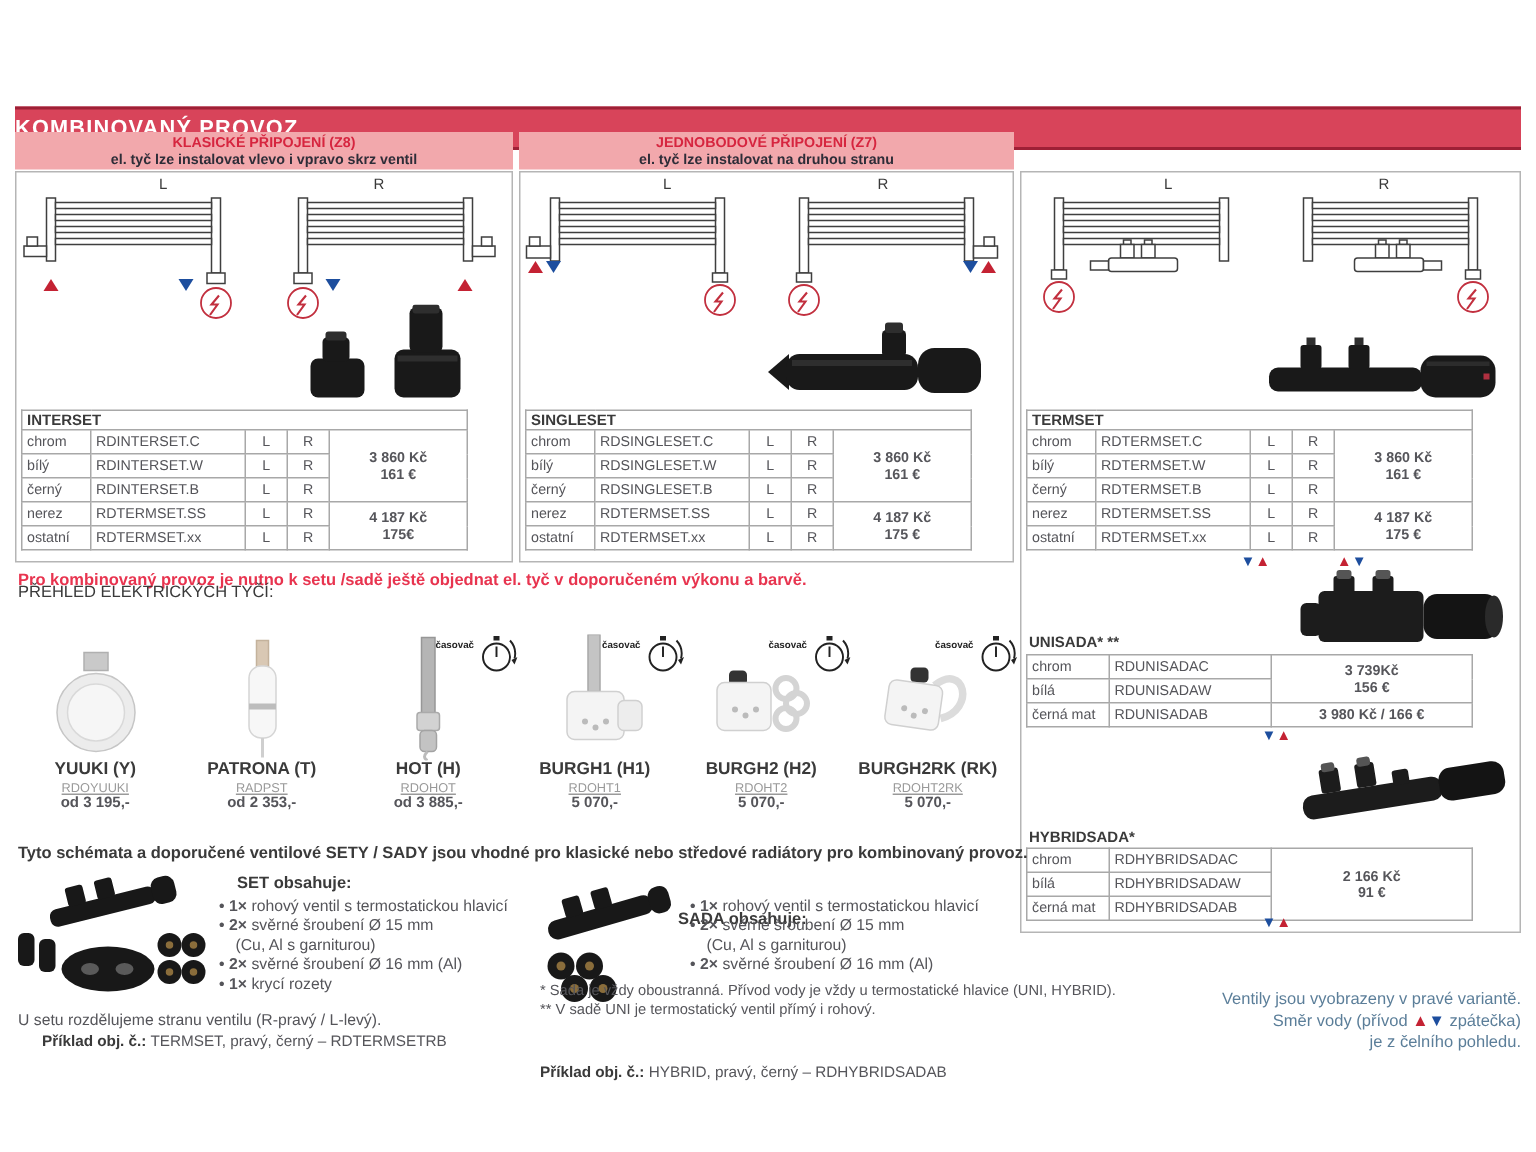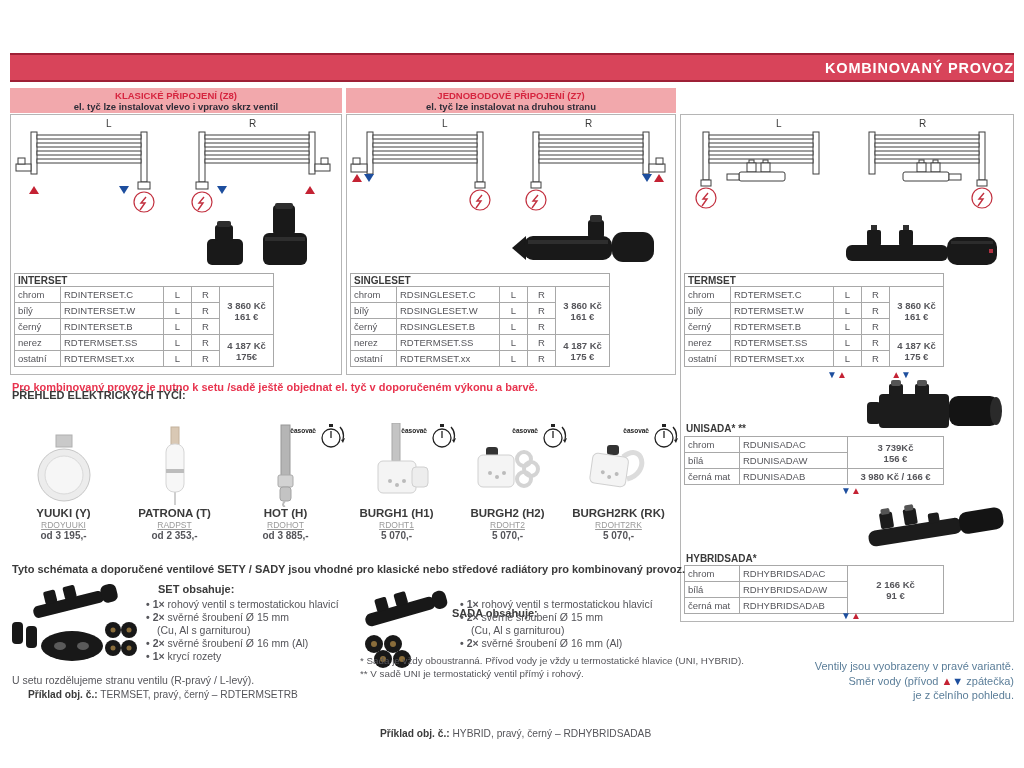--- a/index.html
+++ b/index.html
@@ -1,48 +1,48 @@
 <!DOCTYPE html>
 <html><head>
 <meta charset="utf-8">
 <style>
   html,body{margin:0;padding:0;background:#fff;}
   .sheet{position:relative;width:1024px;height:768px;background:#fff;overflow:hidden;
          font-family:"Liberation Sans","DejaVu Sans",sans-serif;color:#55555a;}
   .abs{position:absolute;}
   
-  .banner{left:10px;top:53px;width:1004px;height:29px;background:#d8445a;
+  .banner{left:10px;top:71px;width:1004px;height:29px;background:#d8445a;
           border-top:2px solid #9e2036;border-bottom:2px solid #9e2036;box-sizing:border-box;
-          display:flex;align-items:center;justify-content:flex-end;color:#fff;font-weight:bold;
+          display:flex;align-items:center;justify-content:flex-start;color:#fff;font-weight:bold;
           font-size:14.5px;letter-spacing:.8px;}
   
   .subcell{top:88px;height:25px;background:#f2a8ac;text-align:center;box-sizing:border-box;padding-top:2px;}
   .subcell .t{display:block;font-size:9.5px;font-weight:bold;color:#d6253f;line-height:11px;}
   .subcell .s{display:block;font-size:9.5px;font-weight:bold;color:#2e2d38;line-height:11px;}
   
   .colbox{border:1px solid #b5b5b5;background:#fff;box-sizing:border-box;}
   .dlabel{position:absolute;top:3px;font-size:10px;color:#3a3a3a;}
   .dsvg{position:absolute;left:2px;top:15px;}
   .tube{fill:#fff;stroke:#3f3f3f;stroke-width:1;}
   .lc{fill:#fff;stroke:#c2303f;stroke-width:1.2;}
   .lb{fill:none;stroke:#c2303f;stroke-width:1.4;}
   .aup{fill:#c42233;} .adn{fill:#1d4e9e;}
   
-  table.ptable{position:absolute;left:3px;border-collapse:collapse;table-layout:fixed;width:260px;}
+  table.ptable{position:absolute;left:3px;border-collapse:collapse;table-layout:fixed;width:298px;}
   .ptable td{border:1px solid #a8a8a8;font-size:9.5px;color:#55555a;padding:0 3px;height:15px;
              overflow:hidden;white-space:nowrap;}
   .ptable tr.namerow td{font-weight:bold;color:#3a3a3a;font-size:10px;height:12px;}
   .ptable td.lr{text-align:center;}
   .ptable td.price{text-align:center;font-weight:bold;line-height:11px;color:#55555a;}
   
   .arrowrow{position:absolute;font-size:10px;line-height:10px;display:flex;}
   .au{color:#c42233;} .ad{color:#1d4e9e;}
   
   .order-note{left:12px;top:381px;width:680px;font-size:11px;font-weight:bold;color:#e8344f;}
-  .rods-title{left:12px;top:389px;font-size:11px;font-weight:bold;color:#3a3a3a;}
+  .rods-title{left:12px;top:389px;font-size:11px;font-weight:normal;color:#3a3a3a;}
   .rodsrow{left:8px;top:421px;width:666px;height:138px;display:flex;}
   .rod{flex:1;text-align:center;position:relative;}
   .rod-img{position:relative;height:86px;display:flex;align-items:flex-end;justify-content:center;}
   .rod-name{font-size:11.5px;font-weight:bold;color:#3a3a3a;line-height:13px;}
   .rod-code{font-size:8.5px;color:#9a9a9a;line-height:10px;text-decoration:underline;}
   .rod-price{font-size:10px;font-weight:bold;color:#55555a;line-height:12px;}
   .timer{position:absolute;top:0;right:-4px;display:flex;align-items:flex-start;}
   .timer-label{font-size:6.5px;font-weight:bold;color:#222;margin-top:6px;margin-right:1px;}
   
   .schema-note{left:12px;top:563px;width:690px;font-size:11px;font-weight:bold;color:#3a3a3a;}
@@ -665,21 +665,21 @@
   <div class="abs kit-title" style="left:452px;top:583px;margin-top:24px;">SADA obsahuje:</div>
   <div class="abs" style="left:460px;top:598px;">
     <div class="kli"><span class="b">•</span><span class="q">1×</span> <span>rohový ventil s termostatickou hlavicí</span></div>
     <div class="kli"><span class="b">•</span><span class="q">2×</span> <span>svěrné šroubení Ø 15 mm</span></div>
     <div class="kli cont"><span>(Cu, Al s garniturou)</span></div>
     <div class="kli"><span class="b">•</span><span class="q">2×</span> <span>svěrné šroubení Ø 16 mm (Al)</span></div>
   </div>
 
   <div class="abs smallnote" style="left:360px;top:654px;width:430px;">* Sada je vždy oboustranná. Přívod vody je vždy u termostatické hlavice (UNI, HYBRID).</div>
   <div class="abs smallnote" style="left:360px;top:667px;width:430px;">** V sadě UNI je termostatický ventil přímý i rohový.</div>
-  <div class="abs example" style="left:360px;top:728px;margin-left:20px;">
+  <div class="abs example" style="left:360px;top:710px;">
     <span class="lbl">Příklad obj. č.:</span> <span>HYBRID, pravý, černý – RDHYBRIDSADAB</span>
   </div>
 
   <div class="abs smallnote" style="left:12px;top:674px;font-size:10.5px;">U setu rozdělujeme stranu ventilu (R-pravý / L-levý).</div>
   <div class="abs example" style="left:12px;top:689px;padding-left:16px;">
     <span class="lbl">Příklad obj. č.:</span> <span>TERMSET, pravý, černý – RDTERMSETRB</span>
   </div>
 
   <div class="abs blue-note">
     <div>Ventily jsou vyobrazeny v pravé variantě.</div>

